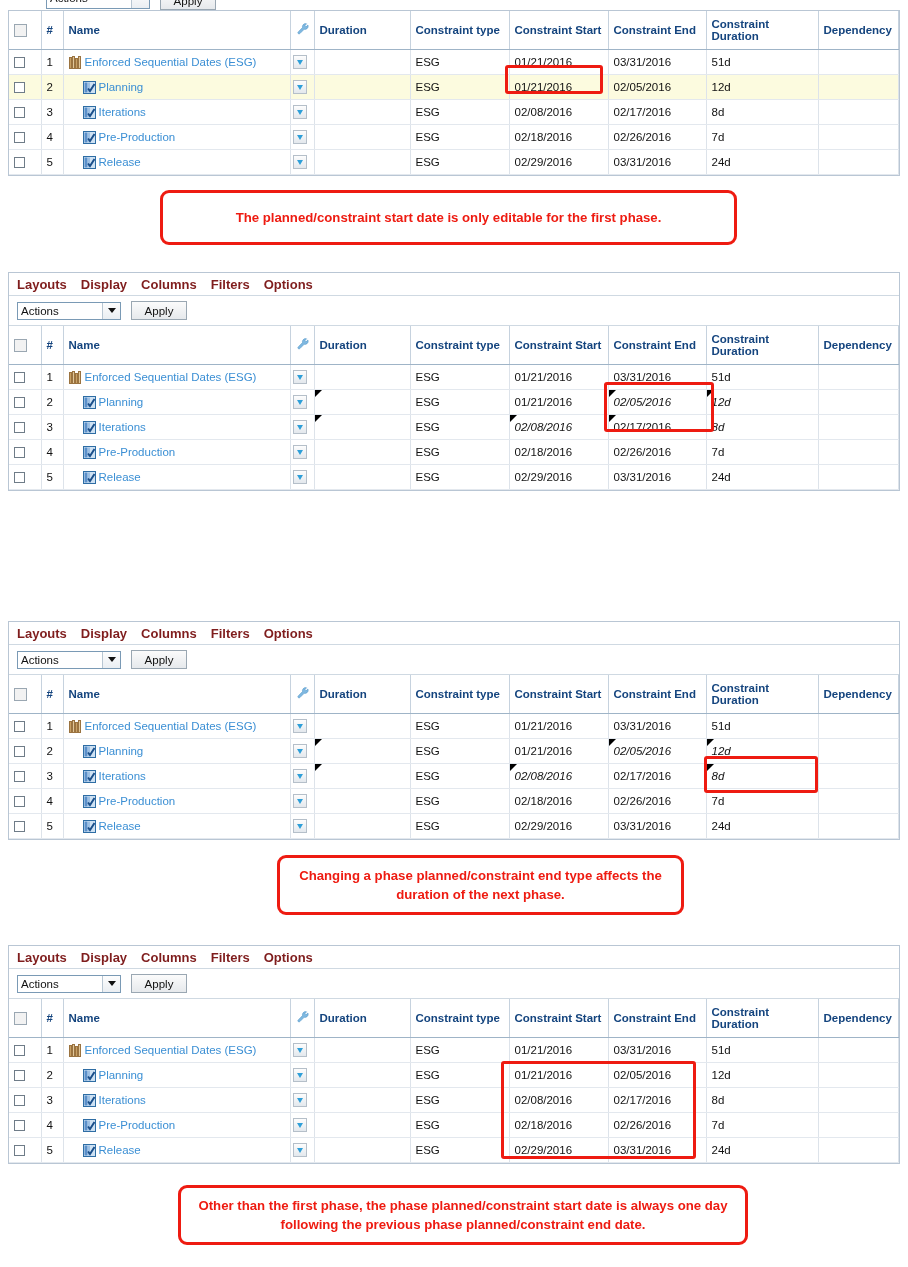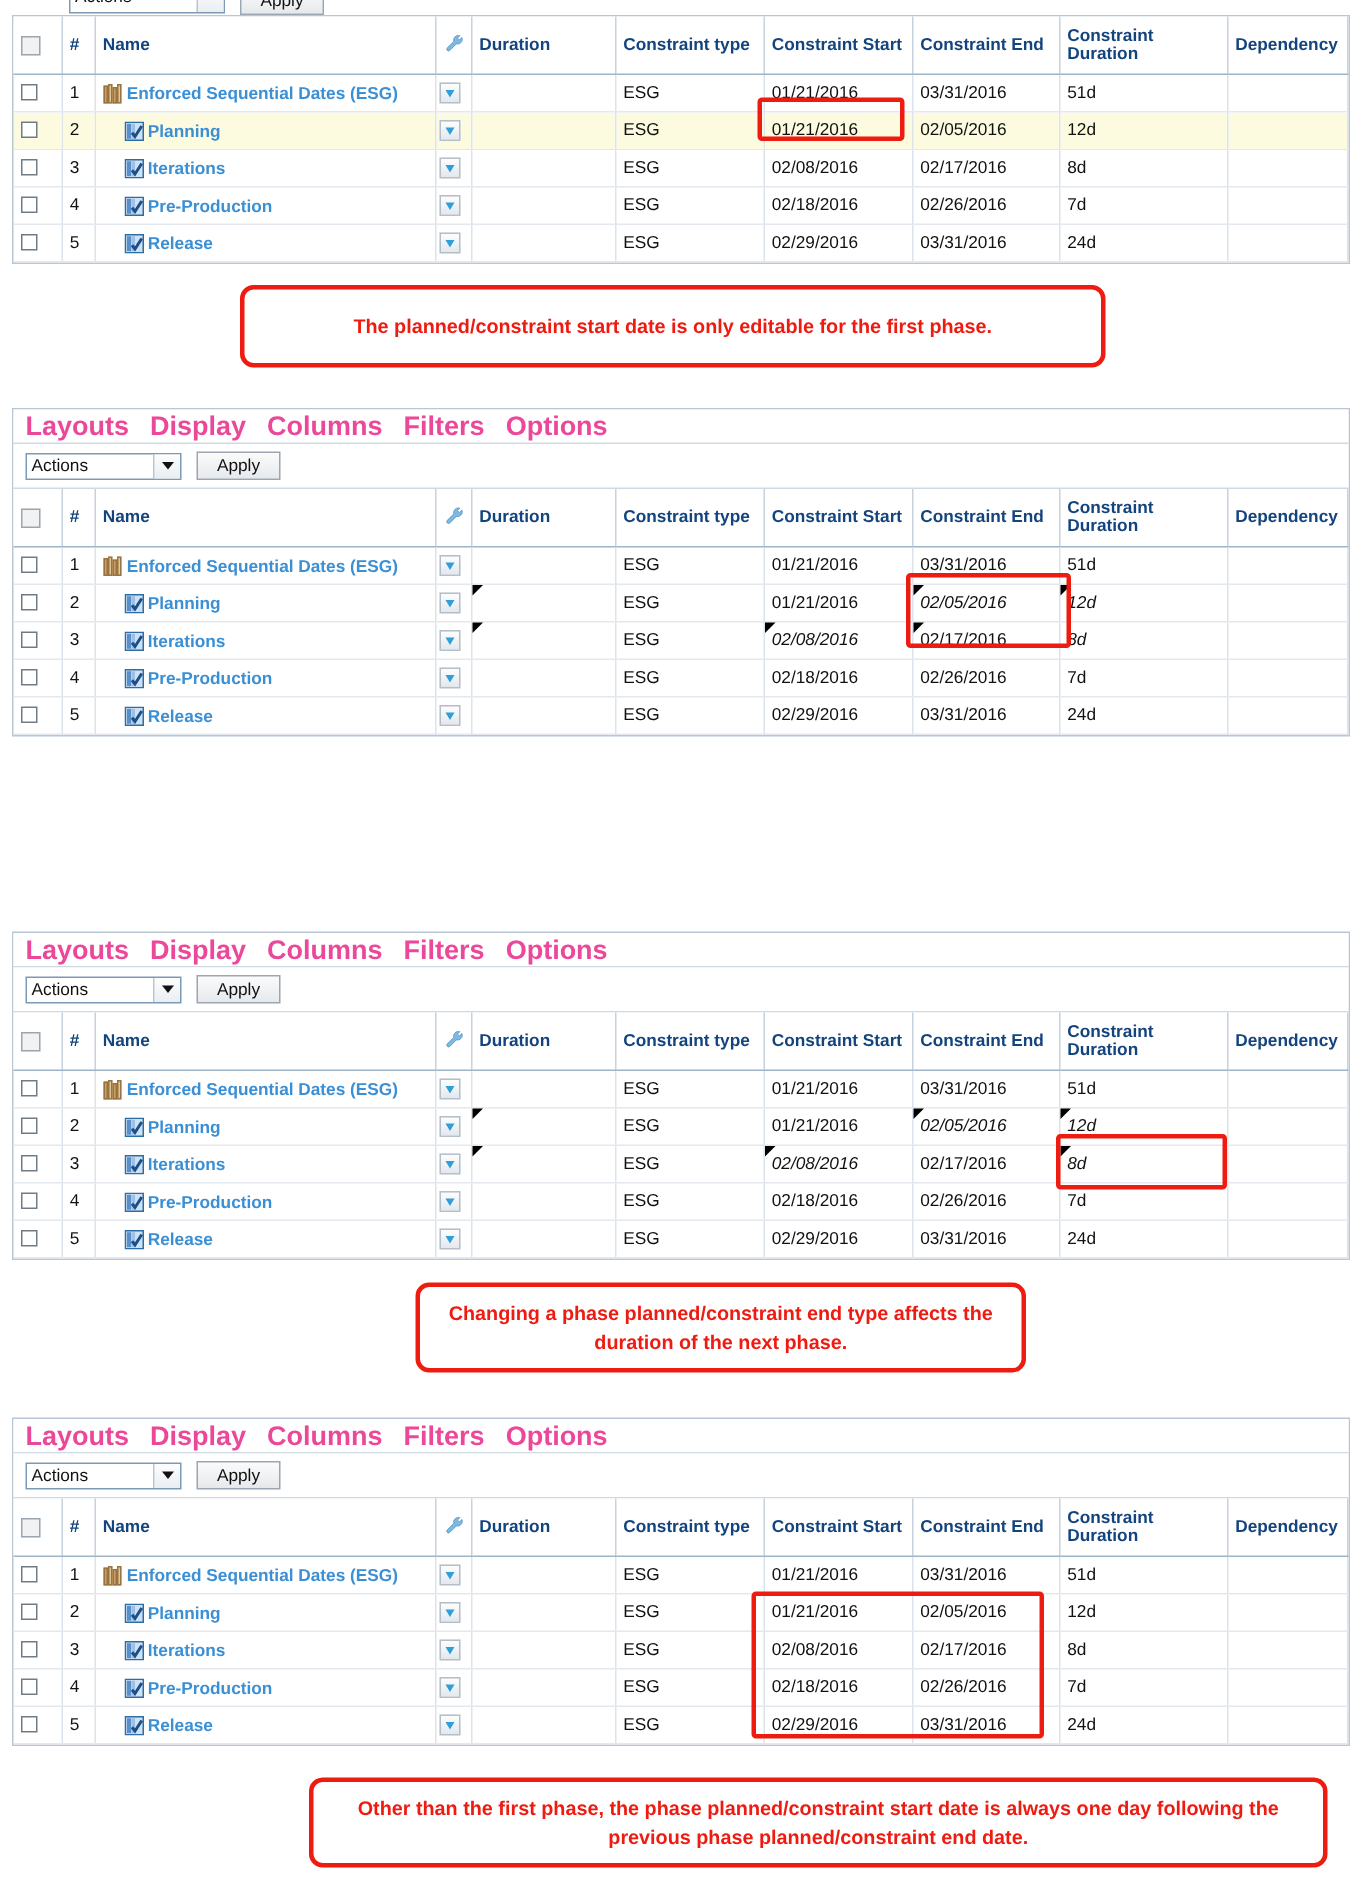--- a/index.html
+++ b/index.html
@@ -18,21 +18,21 @@
   .panel .frame{border:1px solid #b9c6d4;border-top:1px solid #b9c6d4;background:#fff;}
 
   .menubar{
     height:22px;line-height:22px;
     border-bottom:1px solid #cfd9e2;
     padding-left:8px;background:#fff;
     white-space:nowrap;
   }
   .menubar .mi{
     display:inline-block;
-    font-size:18px;font-weight:bold;color:#ec4899;
+    font-size:13px;font-weight:bold;color:#7f1d1d;
     margin-right:14px;cursor:default;
   }
 
   .actionbar{
     height:29px;
     border-bottom:1px solid #cfd9e2;
     background:#fff;
     display:flex;align-items:center;
     padding-left:8px;
   }
@@ -109,21 +109,21 @@
   }
   .hdcb{
     width:13px;height:13px;box-sizing:border-box;
     border:1px solid #9aa7b2;background:#f2f2f2;
     display:inline-block;vertical-align:middle;
   }
   .rownum{color:#111;font-size:11.5px;}
 
   .namecell{white-space:nowrap;overflow:hidden;}
   .indent{display:inline-block;width:14px;}
-  .nlink{color:#3b8fd4;font-size:11.5px;text-decoration:none;font-weight:bold;}
+  .nlink{color:#3b8fd4;font-size:11.5px;text-decoration:none;}
 
   .ic{display:inline-block;vertical-align:-3px;margin-right:3px;}
 
   
   .ic-proj{width:13px;height:13px;position:relative;}
   .ic-proj i{position:absolute;bottom:0;width:3px;background:#c8a064;border:1px solid #9a7340;box-sizing:border-box;}
   .ic-proj i:nth-child(1){left:0;height:12px;}
   .ic-proj i:nth-child(2){left:3px;height:13px;background:#e0c79a;}
   .ic-proj i:nth-child(3){left:6px;height:11px;}
   .ic-proj i:nth-child(4){left:9px;height:13px;background:#e0c79a;}
@@ -785,18 +785,18 @@
               <td class="gl"><span class="">02/29/2016</span></td>
               <td class="gl"><span class="">03/31/2016</span></td>
               <td class="num gl"><span class="">24d</span></td>
               <td><span class=""></span></td>
             </tr>
           </tbody>
       </table>
     </div>
   </div>
 
-  <div class="callout" id="c4" style="left:178px;top:1185px;width:679px;height:60px;margin-left:28px;">
+  <div class="callout" id="c4" style="left:178px;top:1185px;width:570px;height:60px;">
     <span>Other than the first phase, the phase planned/constraint start date is always one day following the previous phase planned/constraint end date.</span>
   </div>
   <div class="hl" style="left:501px;top:1061px;width:195px;height:98px;"></div>
 
 </div>
 
 </body></html>

